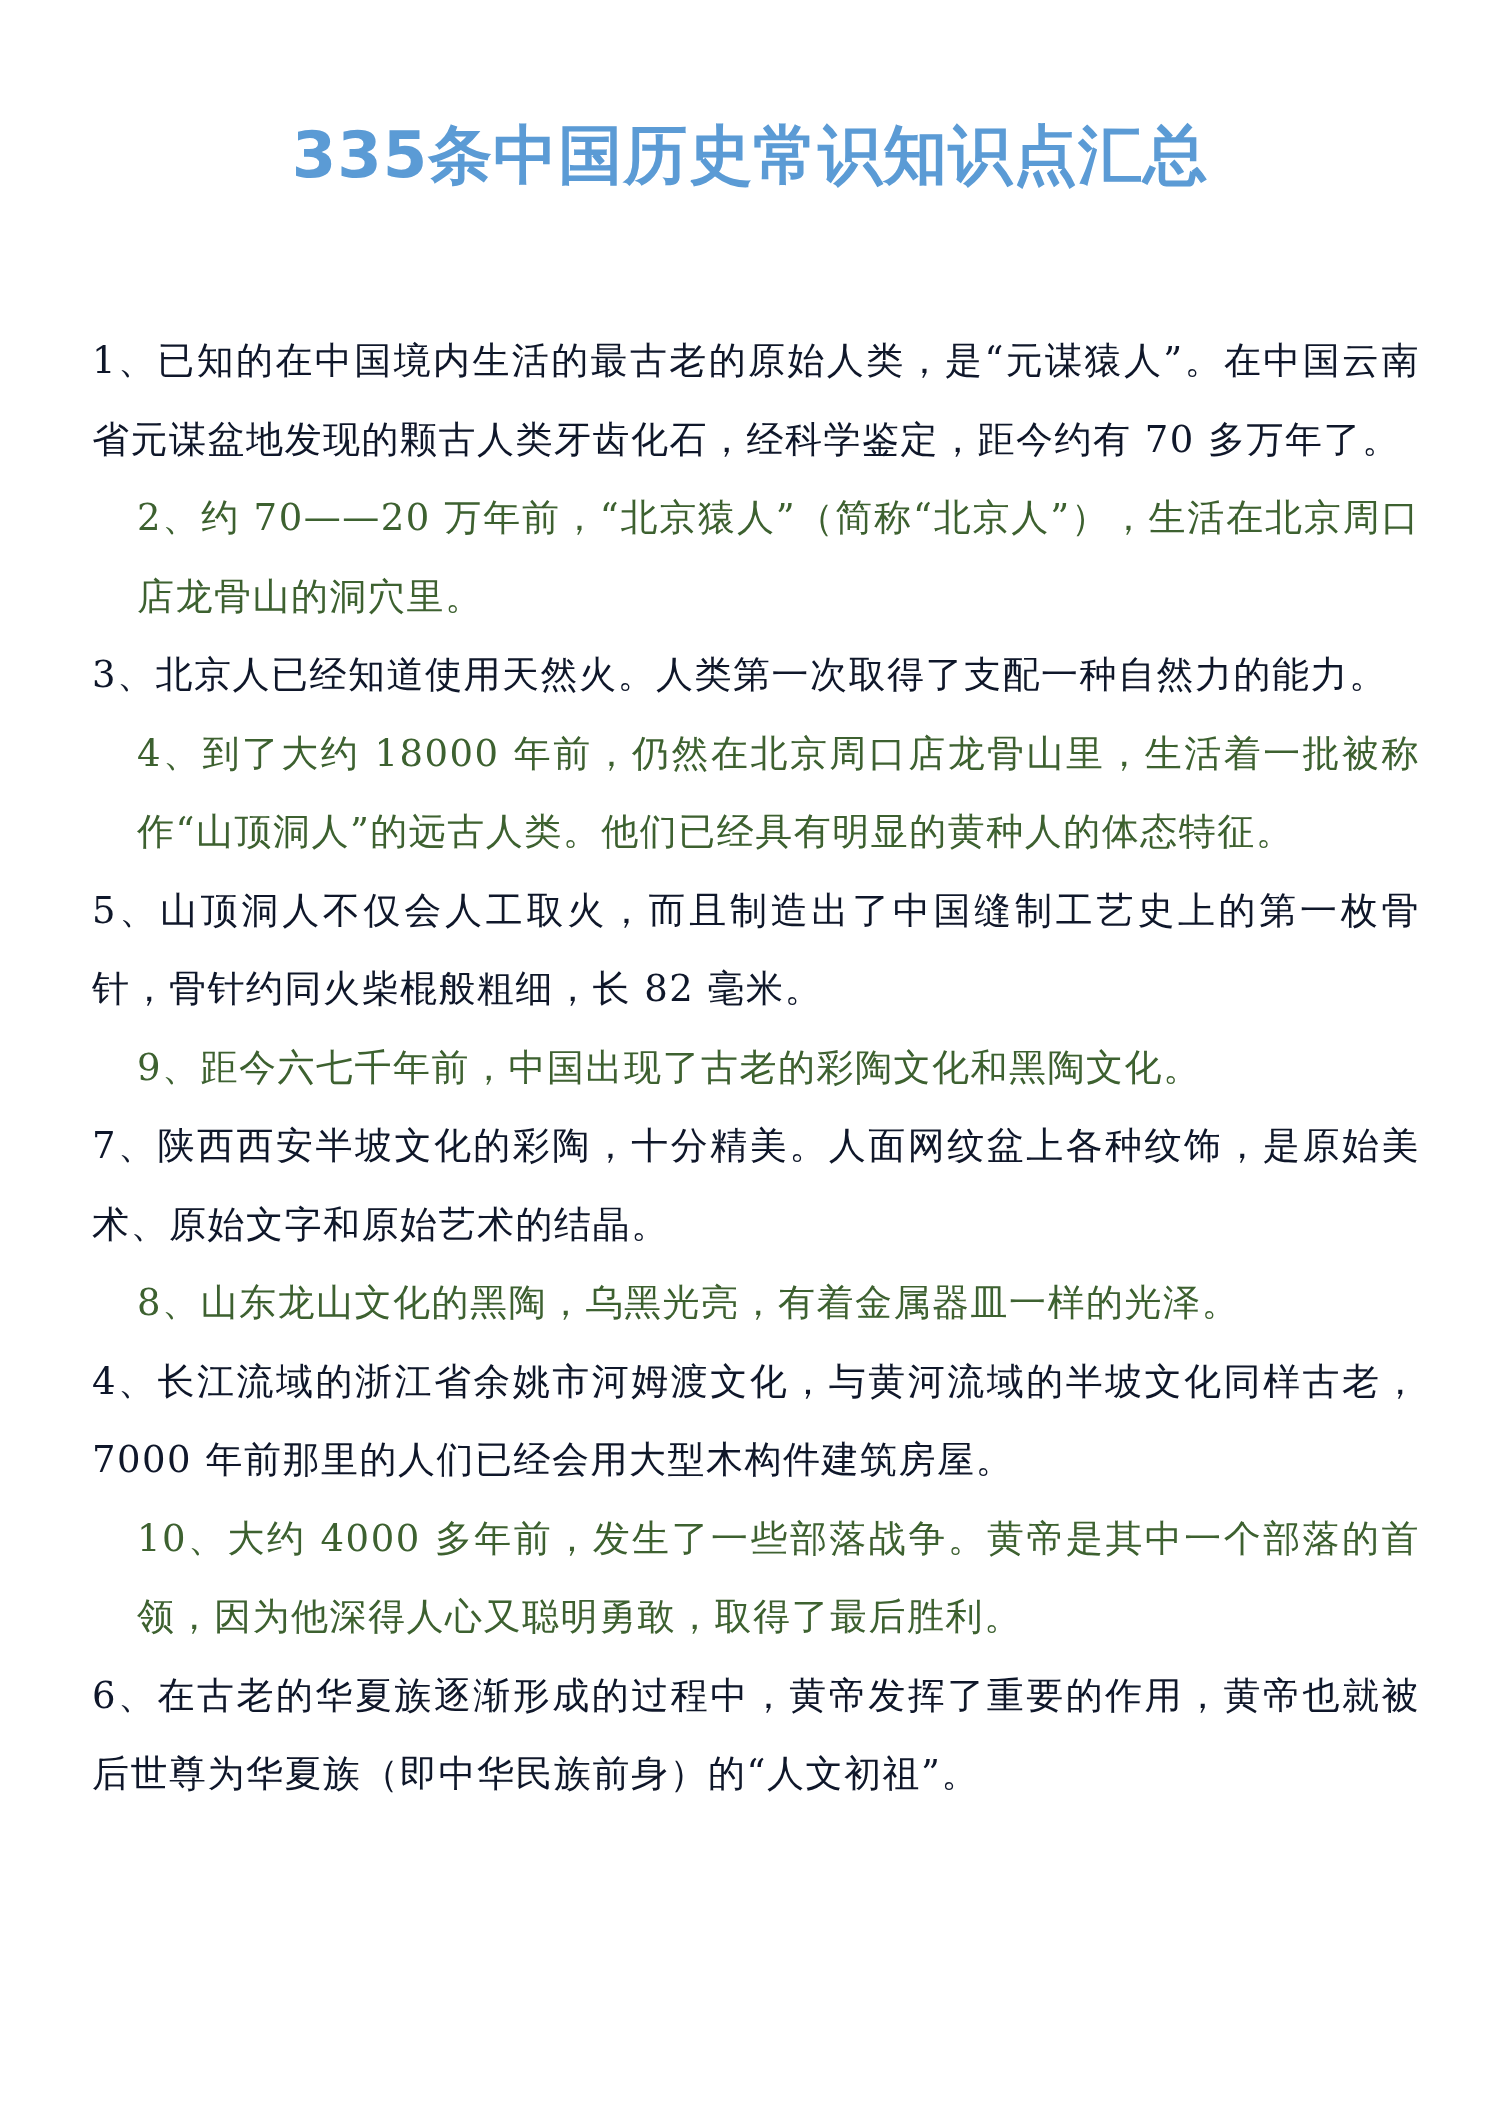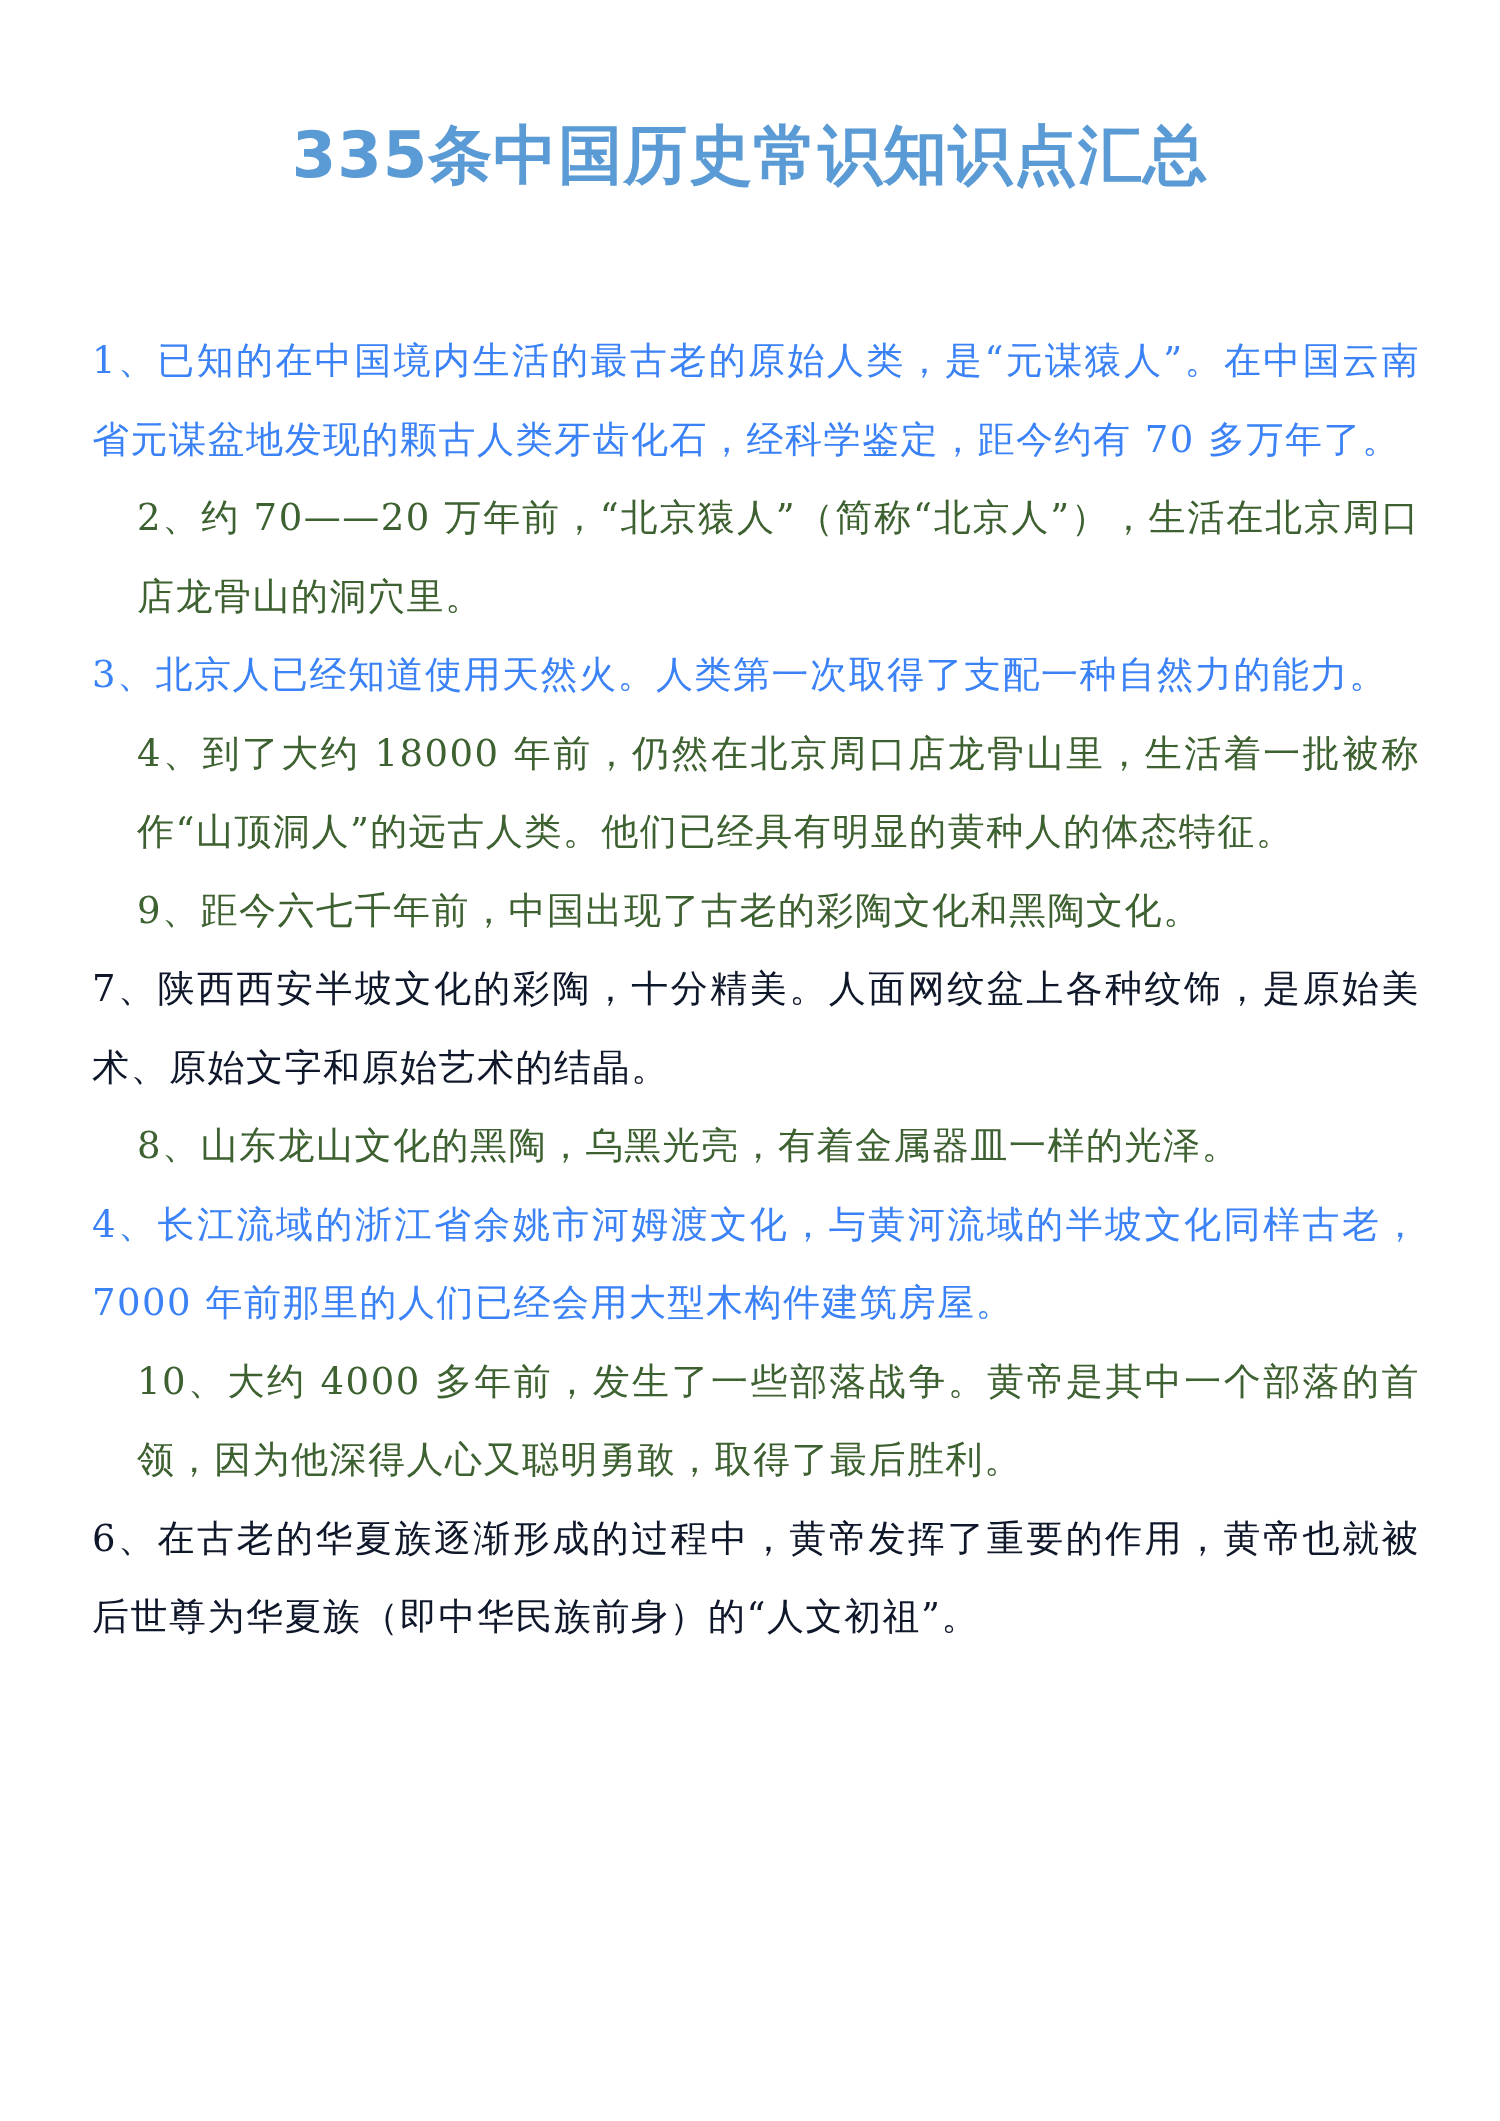--- a/index.html
+++ b/index.html
@@ -35,33 +35,34 @@
       width: 1328px;
     }
     .item {
       margin: 0;
       font-size: 37px;
       line-height: 78.5px;
       text-align: justify;
       text-align-last: left;
       letter-spacing: 1.5px;
     }
-    .c-orange { color: #3b82f6; }
+    .c-orange { color: #0f172a; }
     .c-green  { color: #3d6130; margin-left: 45px; }
     .c-blue   { color: #0f172a; }
   </style>
 </head>
 <body>
 
 <h1 class="title">335条中国历史常识知识点汇总</h1>
 
 <div class="content">
   <p class="item c-orange">1、已知的在中国境内生活的最古老的原始人类，是“元谋猿人”。在中国云南省元谋盆地发现的颗古人类牙齿化石，经科学鉴定，距今约有 70 多万年了。</p>
   <p class="item c-green">2、约 70——20 万年前，“北京猿人”（简称“北京人”），生活在北京周口店龙骨山的洞穴里。</p>
   <p class="item c-orange">3、北京人已经知道使用天然火。人类第一次取得了支配一种自然力的能力。</p>
   <p class="item c-green">4、到了大约 18000 年前，仍然在北京周口店龙骨山里，生活着一批被称作“山顶洞人”的远古人类。他们已经具有明显的黄种人的体态特征。</p>
+  <p class="item c-orange">5、山顶洞人不仅会人工取火，而且制造出了中国缝制工艺史上的第一枚骨针，骨针约同火柴棍般粗细，长 82 毫米。</p>
   <p class="item c-green">9、距今六七千年前，中国出现了古老的彩陶文化和黑陶文化。</p>
   <p class="item c-blue">7、陕西西安半坡文化的彩陶，十分精美。人面网纹盆上各种纹饰，是原始美术、原始文字和原始艺术的结晶。</p>
   <p class="item c-green">8、山东龙山文化的黑陶，乌黑光亮，有着金属器皿一样的光泽。</p>
   <p class="item c-orange">4、长江流域的浙江省余姚市河姆渡文化，与黄河流域的半坡文化同样古老，7000 年前那里的人们已经会用大型木构件建筑房屋。</p>
   <p class="item c-green">10、大约 4000 多年前，发生了一些部落战争。黄帝是其中一个部落的首领，因为他深得人心又聪明勇敢，取得了最后胜利。</p>
   <p class="item c-blue">6、在古老的华夏族逐渐形成的过程中，黄帝发挥了重要的作用，黄帝也就被后世尊为华夏族（即中华民族前身）的“人文初祖”。</p>
 </div>
 
 </body></html>

